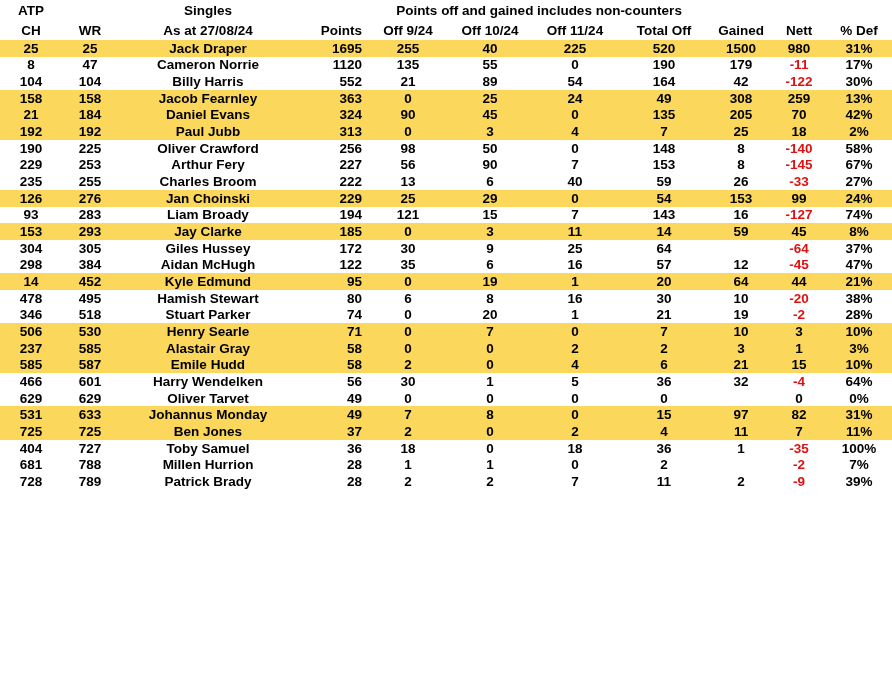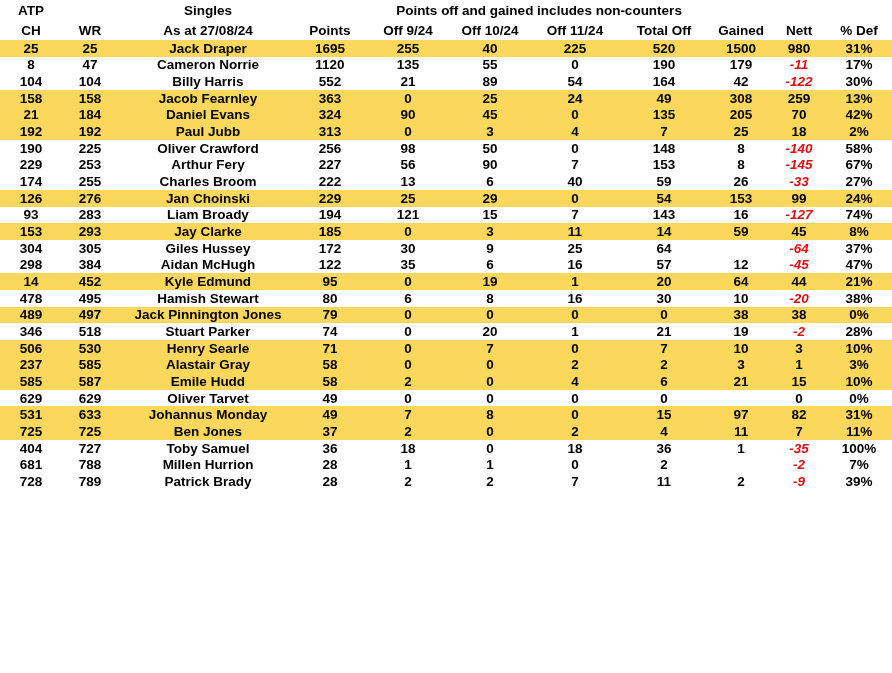--- a/index.html
+++ b/index.html
@@ -19,23 +19,23 @@
     padding-left: 20px;
   }
   th, td {
     padding: 0;
     text-align: center;
     vertical-align: middle;
     white-space: nowrap;
     overflow: hidden;
   }
   thead tr { height: 20px; }
-  td.points, th.points { text-align: center; padding-right: 6px; }
+  td.points, th.points { text-align: right; padding-right: 6px; }
   tr.hl td { background: #FBD75C; }
-  td.neg { color: #E01010; font-style: italic; }
+  td.neg { color: #E01010; }
 </style>
 </head>
 <body>
 
 <table class="rank-table">
   <colgroup>
     <col style="width:62px">
       <col style="width:56px">
       <col style="width:180px">
     <col style="width:70px">
@@ -171,21 +171,21 @@
         <td class="points">227</td>
         <td>56</td>
         <td>90</td>
         <td>7</td>
         <td>153</td>
         <td>8</td>
         <td class="neg">-145</td>
         <td>67%</td>
       </tr>
       <tr>
-        <td>174</td>
+        <td>235</td>
         <td>255</td>
         <td>Charles Broom</td>
         <td class="points">222</td>
         <td>13</td>
         <td>6</td>
         <td>40</td>
         <td>59</td>
         <td>26</td>
         <td class="neg">-33</td>
         <td>27%</td>
@@ -274,33 +274,20 @@
         <td>Hamish Stewart</td>
         <td class="points">80</td>
         <td>6</td>
         <td>8</td>
         <td>16</td>
         <td>30</td>
         <td>10</td>
         <td class="neg">-20</td>
         <td>38%</td>
       </tr>
-      <tr class="hl">
-        <td>489</td>
-        <td>497</td>
-        <td>Jack Pinnington Jones</td>
-        <td class="points">79</td>
-        <td>0</td>
-        <td>0</td>
-        <td>0</td>
-        <td>0</td>
-        <td>38</td>
-        <td>38</td>
-        <td>0%</td>
-      </tr>
       <tr>
         <td>346</td>
         <td>518</td>
         <td>Stuart Parker</td>
         <td class="points">74</td>
         <td>0</td>
         <td>20</td>
         <td>1</td>
         <td>21</td>
         <td>19</td>
@@ -340,20 +327,33 @@
         <td class="points">58</td>
         <td>2</td>
         <td>0</td>
         <td>4</td>
         <td>6</td>
         <td>21</td>
         <td>15</td>
         <td>10%</td>
       </tr>
       <tr>
+        <td>466</td>
+        <td>601</td>
+        <td>Harry Wendelken</td>
+        <td class="points">56</td>
+        <td>30</td>
+        <td>1</td>
+        <td>5</td>
+        <td>36</td>
+        <td>32</td>
+        <td class="neg">-4</td>
+        <td>64%</td>
+      </tr>
+      <tr>
         <td>629</td>
         <td>629</td>
         <td>Oliver Tarvet</td>
         <td class="points">49</td>
         <td>0</td>
         <td>0</td>
         <td>0</td>
         <td>0</td>
         <td></td>
         <td>0</td>

